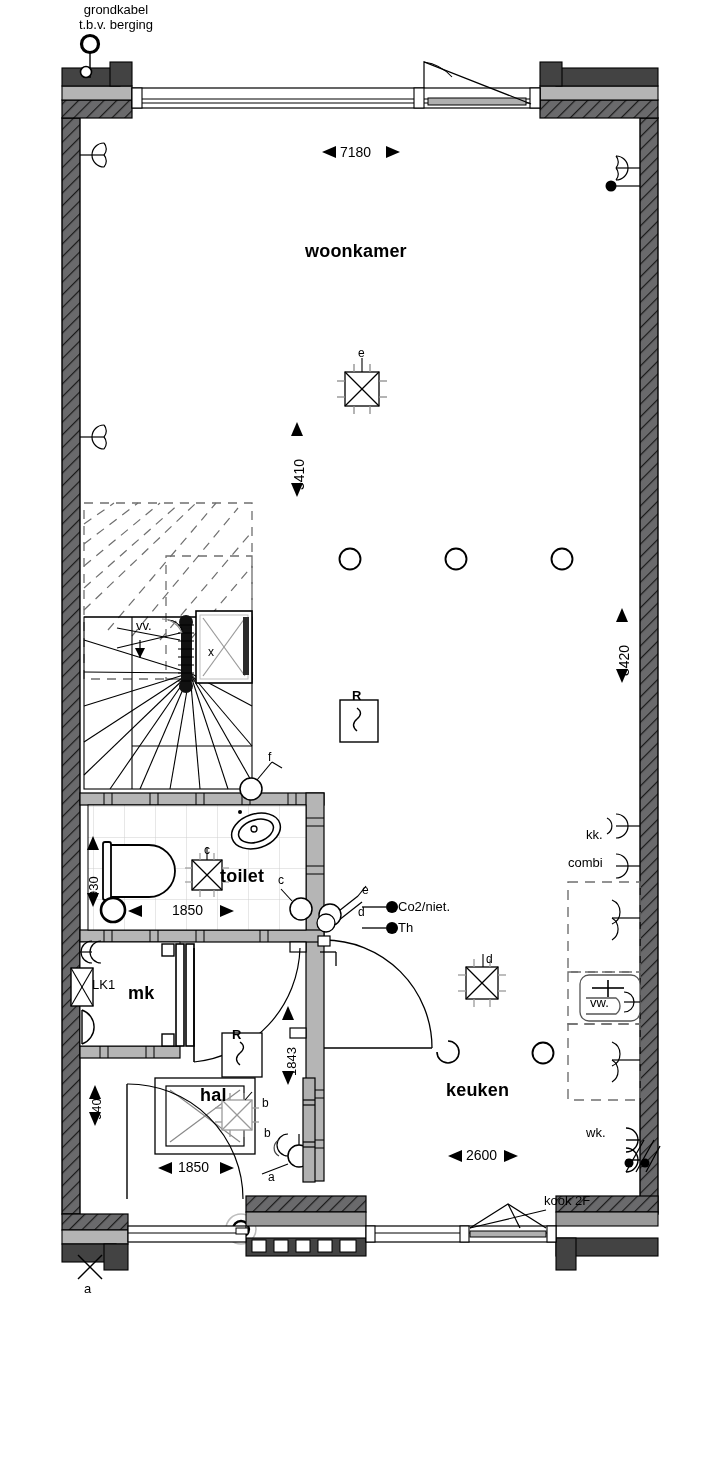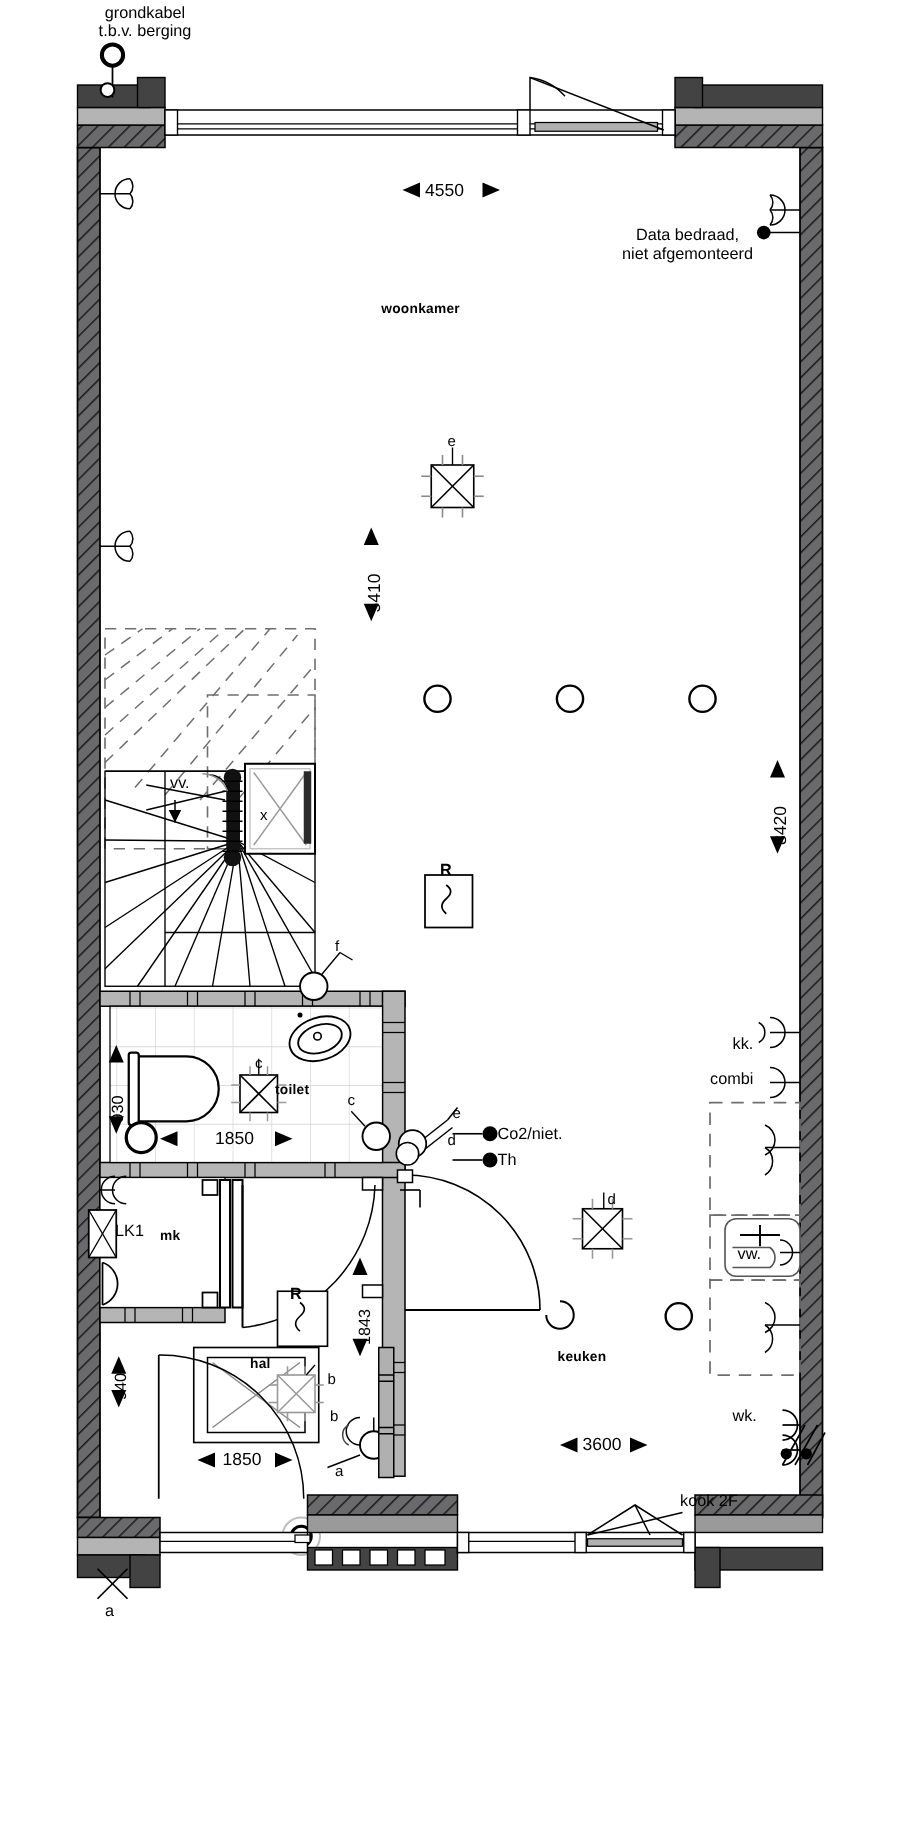--- a/index.html
+++ b/index.html
@@ -16,21 +16,21 @@
     background:#fff;
     overflow:hidden;
   }
   #plan svg{position:absolute;left:0;top:0;}
   .lbl{
     position:absolute;
     white-space:pre;
     line-height:1.18;
     font-family:"Liberation Sans", sans-serif;
   }
-  .lbl.room{font-weight:bold;font-size:11px;letter-spacing:.2px;}
+  .lbl.room{font-weight:bold;font-size:18px;letter-spacing:.2px;}
   .lbl.note{font-size:13px;text-align:center;}
   .lbl.dim{font-size:14px;}
   .lbl.tiny{font-size:12px;}
   .lbl.small{font-size:13px;}
   .lbl.vert{
     transform-origin:0 0;
     transform:rotate(-90deg);
   }
   .lbl.ctr{text-align:center;}
 </style>
@@ -535,24 +535,22 @@
     <line x1="334" y1="924" x2="362" y2="902"></line>
     <line x1="358" y1="896" x2="366" y2="886"></line>
   </g>
   <circle cx="330" cy="915" r="11" fill="#fff" stroke="#000" stroke-width="1.4"></circle>
   <circle cx="326" cy="923" r="9" fill="#fff" stroke="#000" stroke-width="1.3"></circle>
 </svg>
 
 <div class="lbl note ctr" style="left:56px;top:2px;width:120px;">grondkabel
 t.b.v. berging</div>
 
-<div class="lbl dim" style="left:340px;top:144px;">4550</div>
-
-<div class="lbl note ctr" style="left:480px;top:180px;width:140px;">Data bedraad,
-niet afgemonteerd</div>
+<div class="lbl dim" style="left:340px;top:144px;">7180</div>
+
 
 <div class="lbl room" style="left:305px;top:241px;">woonkamer</div>
 
 <div class="lbl tiny" style="left:358px;top:346px;">e</div>
 
 <div class="lbl dim vert" style="left:291px;top:490px;">5410</div>
 
 <div class="lbl dim vert" style="left:616px;top:676px;">8420</div>
 
 <div class="lbl small" style="left:136px;top:618px;">vv.</div>
@@ -602,21 +600,21 @@
 <div class="lbl dim vert" style="left:89px;top:1120px;font-size:13px;">940</div>
 
 <div class="lbl room" style="left:200px;top:1085px;">hal</div>
 
 <div class="lbl tiny" style="left:262px;top:1096px;">b</div>
 
 <div class="lbl tiny" style="left:264px;top:1126px;">b</div>
 
 <div class="lbl dim" style="left:178px;top:1159px;">1850</div>
 
-<div class="lbl dim" style="left:466px;top:1147px;">3600</div>
+<div class="lbl dim" style="left:466px;top:1147px;">2600</div>
 
 <div class="lbl note" style="left:526px;top:1193px;margin-left:18px;">kook 2F</div>
 
 <div class="lbl note" style="left:586px;top:1125px;">wk.</div>
 
 <div class="lbl tiny" style="left:268px;top:1170px;">a</div>
 
 <div class="lbl small" style="left:84px;top:1281px;">a</div>
 
 </div>

